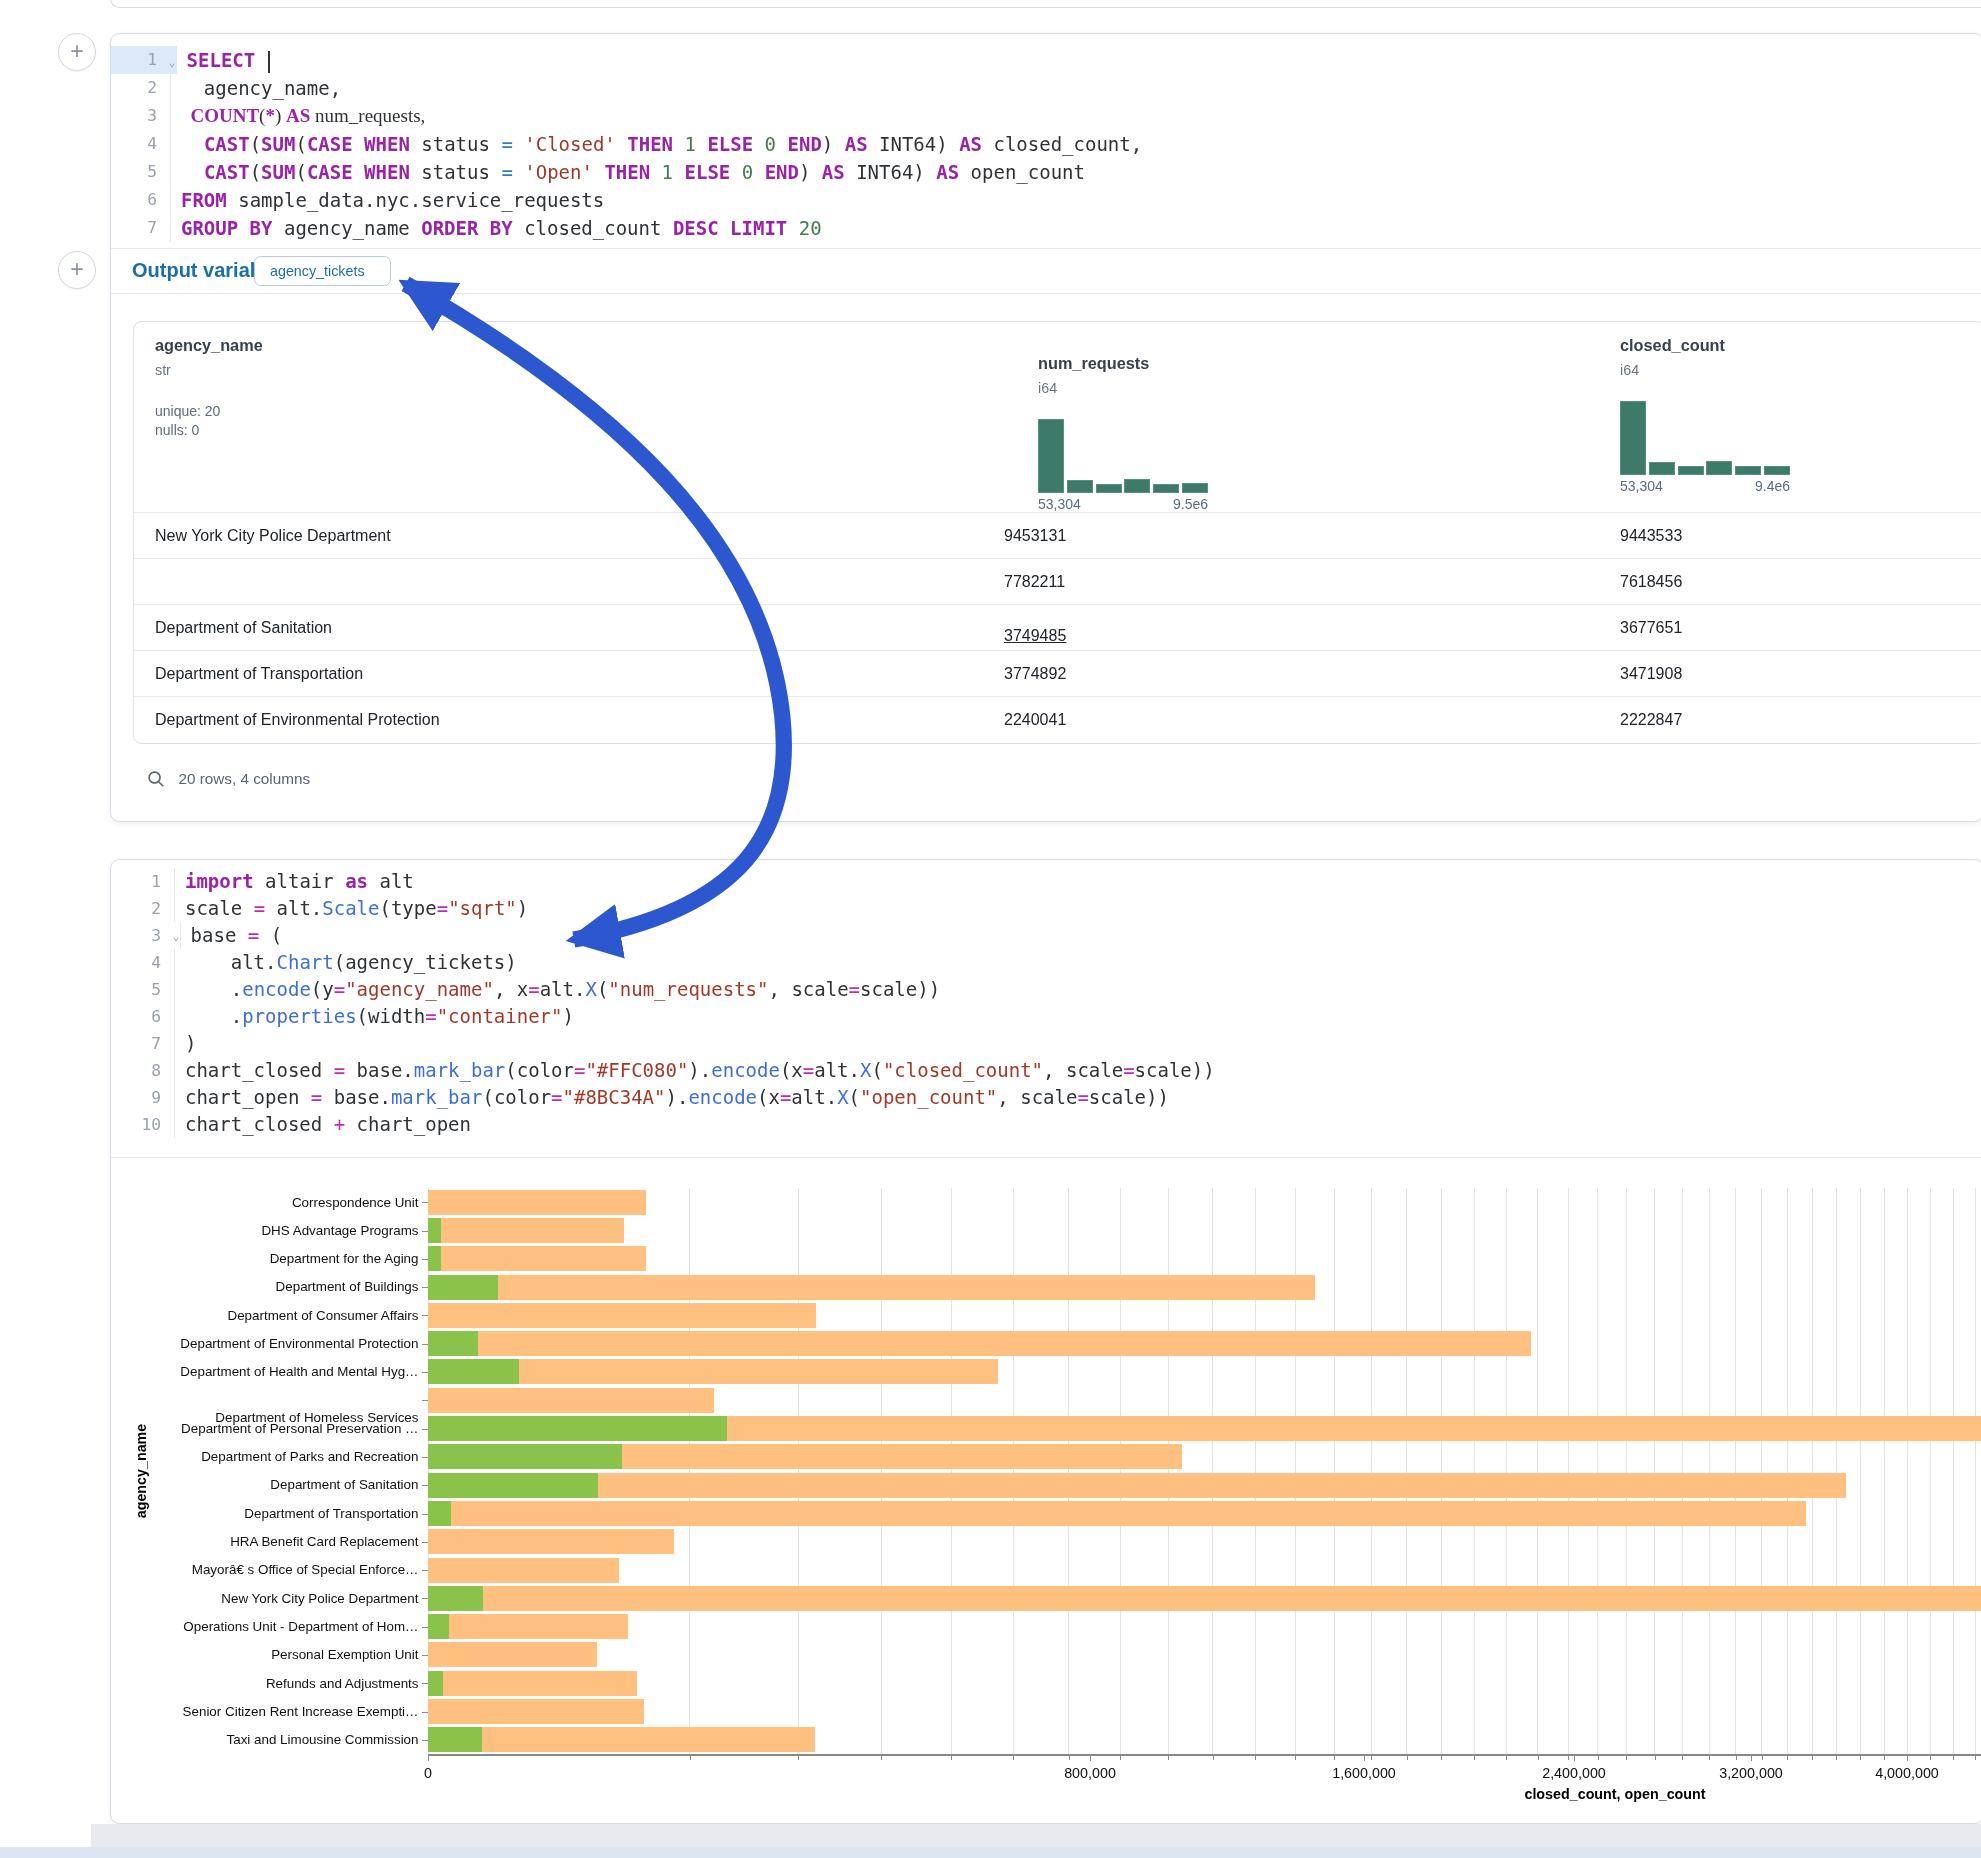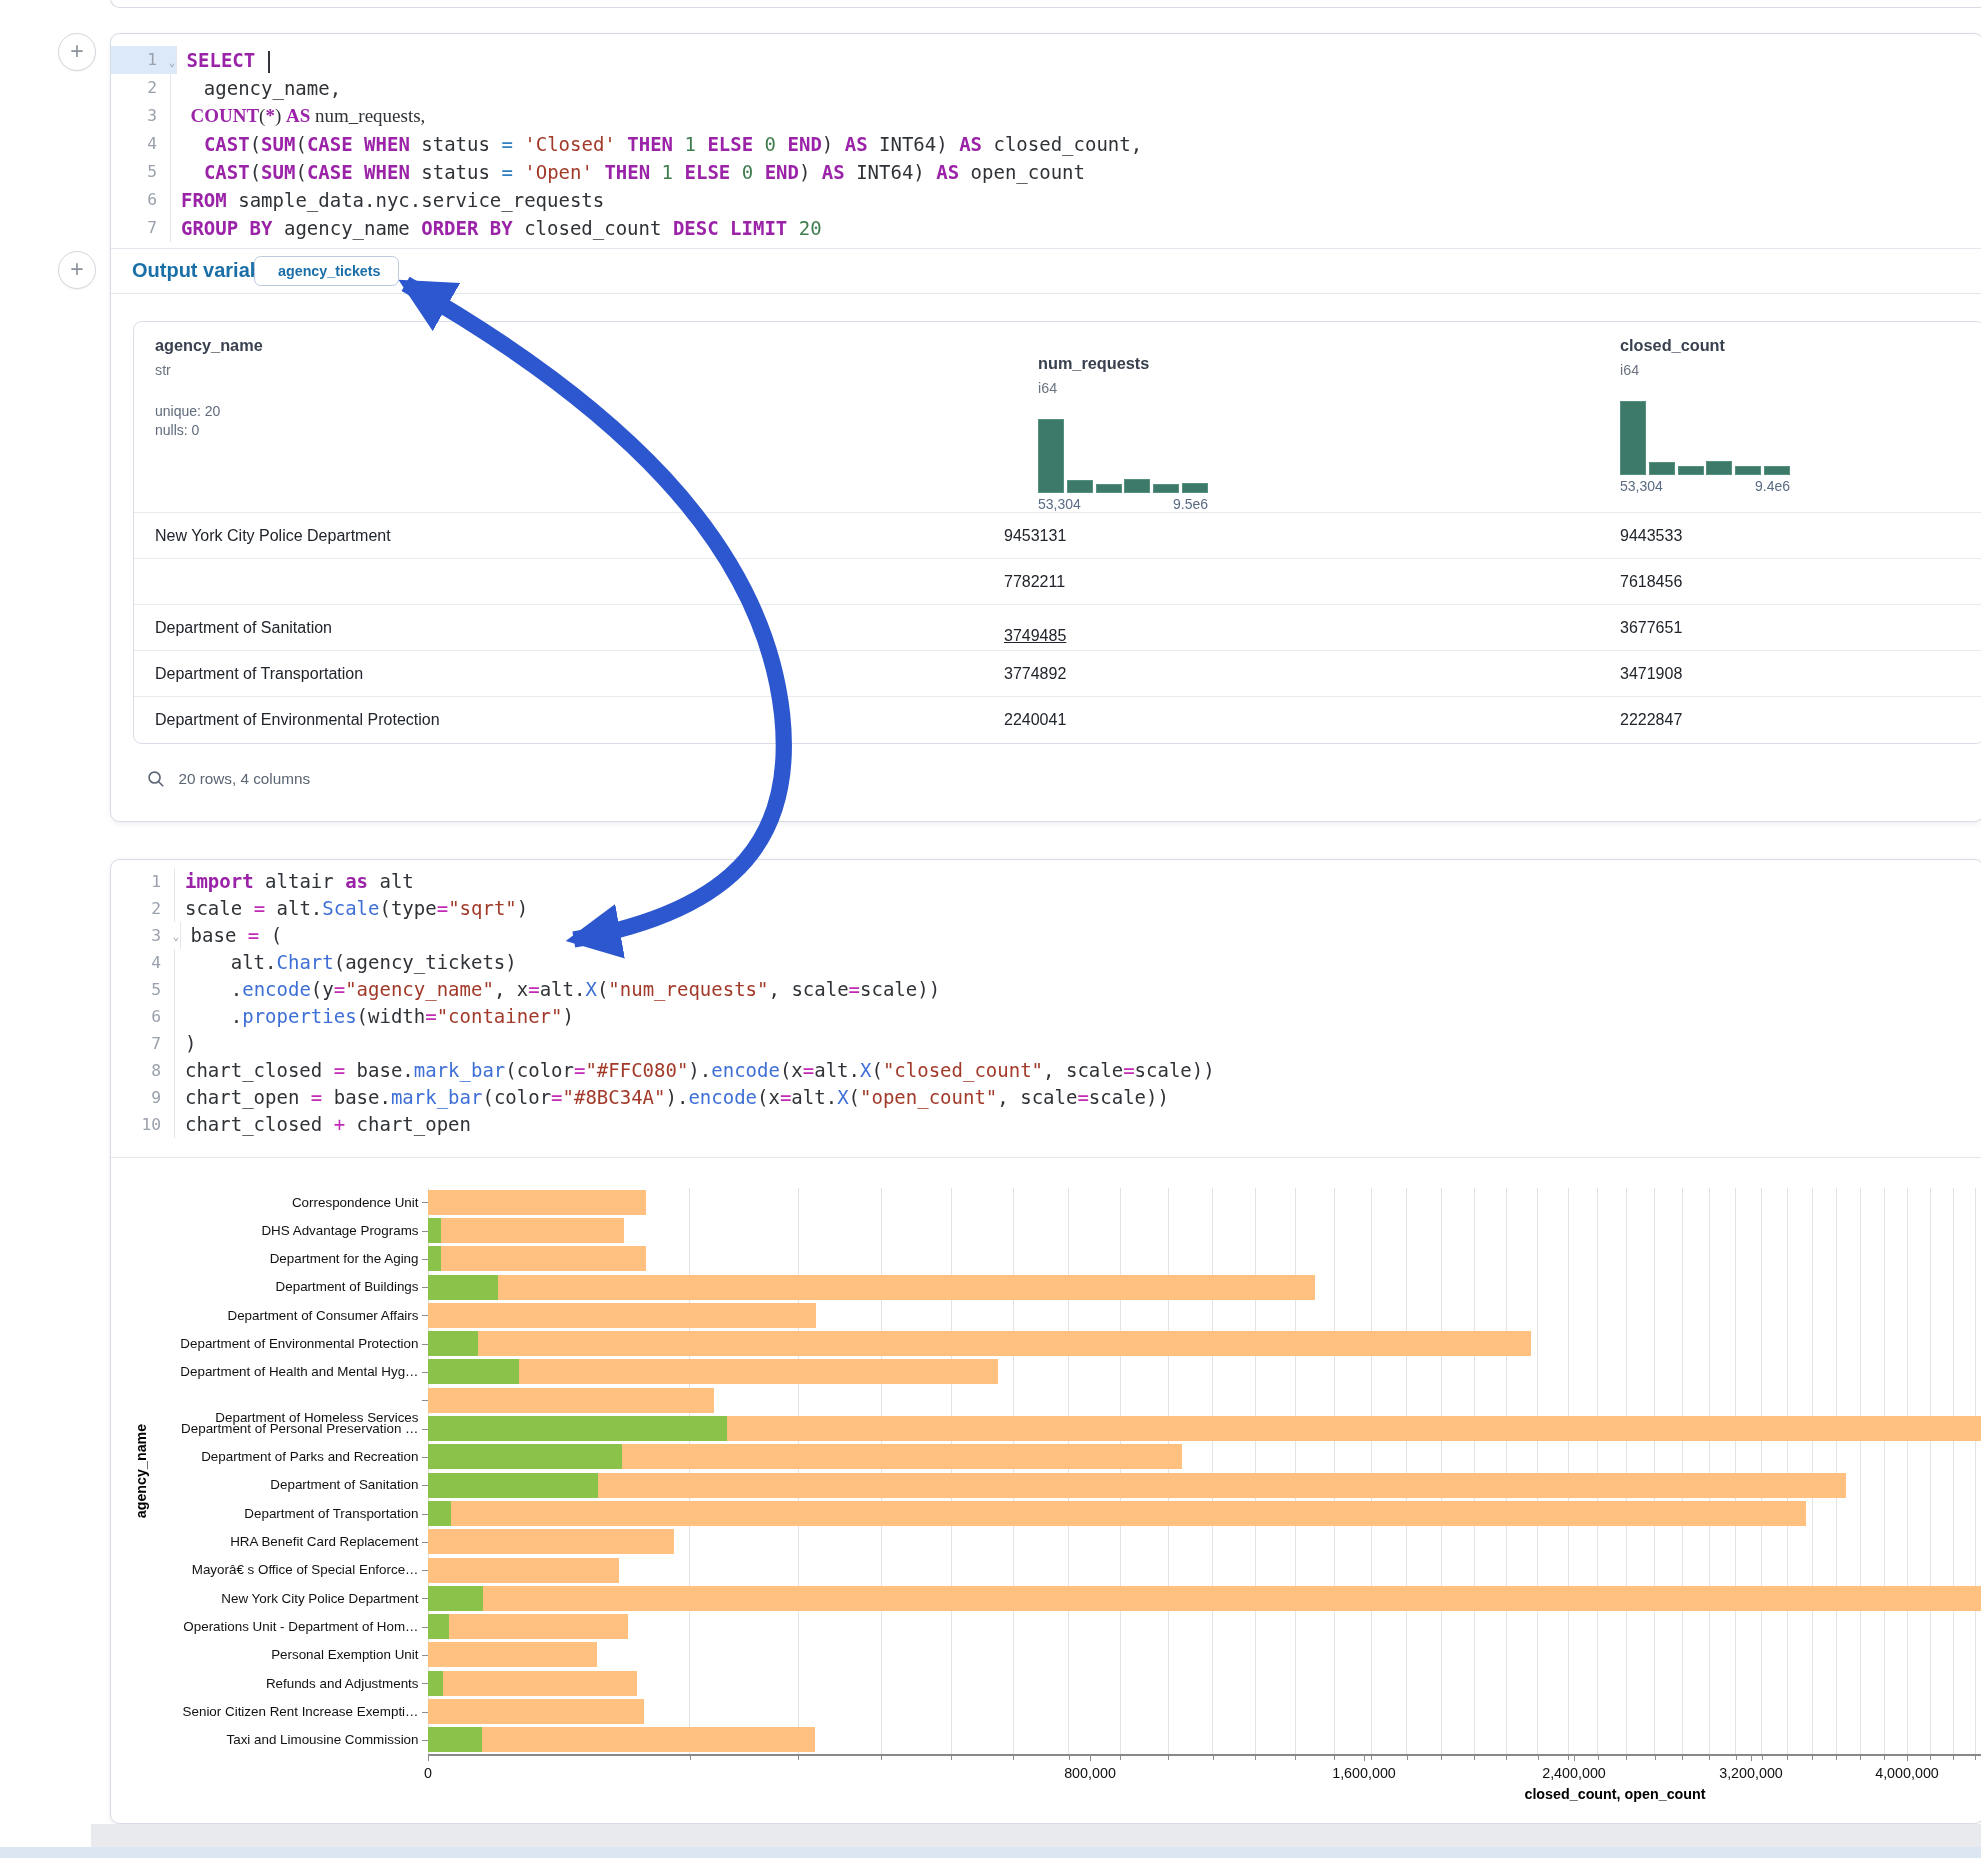--- a/index.html
+++ b/index.html
@@ -28,21 +28,21 @@
   .tk-str{color:#a23a2a;}
   .tk-num{color:#3f7d4e;}
   .tk-eq{color:#2f7fc1;}
   .tk-eqp{color:#c22ab5;}
   .caret{display:inline-block;width:1.9px;height:22px;background:#30343a;vertical-align:middle;margin-left:1px;}
   
   .outvar-label{position:absolute;left:21px;top:0;height:45px;line-height:45px;
                 font-weight:700;font-size:20px;color:#1b6fa8;}
   .outvar-chip{position:absolute;left:143px;top:7.6px;width:120px;height:28px;line-height:28px;
                border:1px solid #bccadd;border-radius:6.7px;background:#fff;color:#1b6fa8;
-               font-weight:700;font-size:14.3px;padding-left:23px;overflow:hidden;white-space:nowrap;cursor:text;}
+               font-weight:400;font-size:14.3px;padding-left:15px;overflow:hidden;white-space:nowrap;cursor:text;}
   
   .tbl{position:absolute;border:1px solid #d9dee6;border-radius:8.6px;background:#fff;overflow:hidden;}
   .col-name{font-weight:700;font-size:16.3px;color:#39414f;}
   .col-type{font-size:14.3px;color:#6b7480;margin-top:6.7px;}
   .col-stat{font-size:14px;color:#5f6b7c;}
   .hist{position:absolute;width:170px;height:73px;display:flex;align-items:flex-end;gap:2.9px;}
   .hist .hbar{background:#3d7a6a;border:1px solid #56907f;flex:1 1 auto;}
   .hist-labels{position:absolute;width:170px;display:flex;justify-content:space-between;
                font-size:14px;color:#5a6b85;}
   .trow{position:absolute;left:0;right:0;height:46px;border-top:1px solid #e7eaef;

